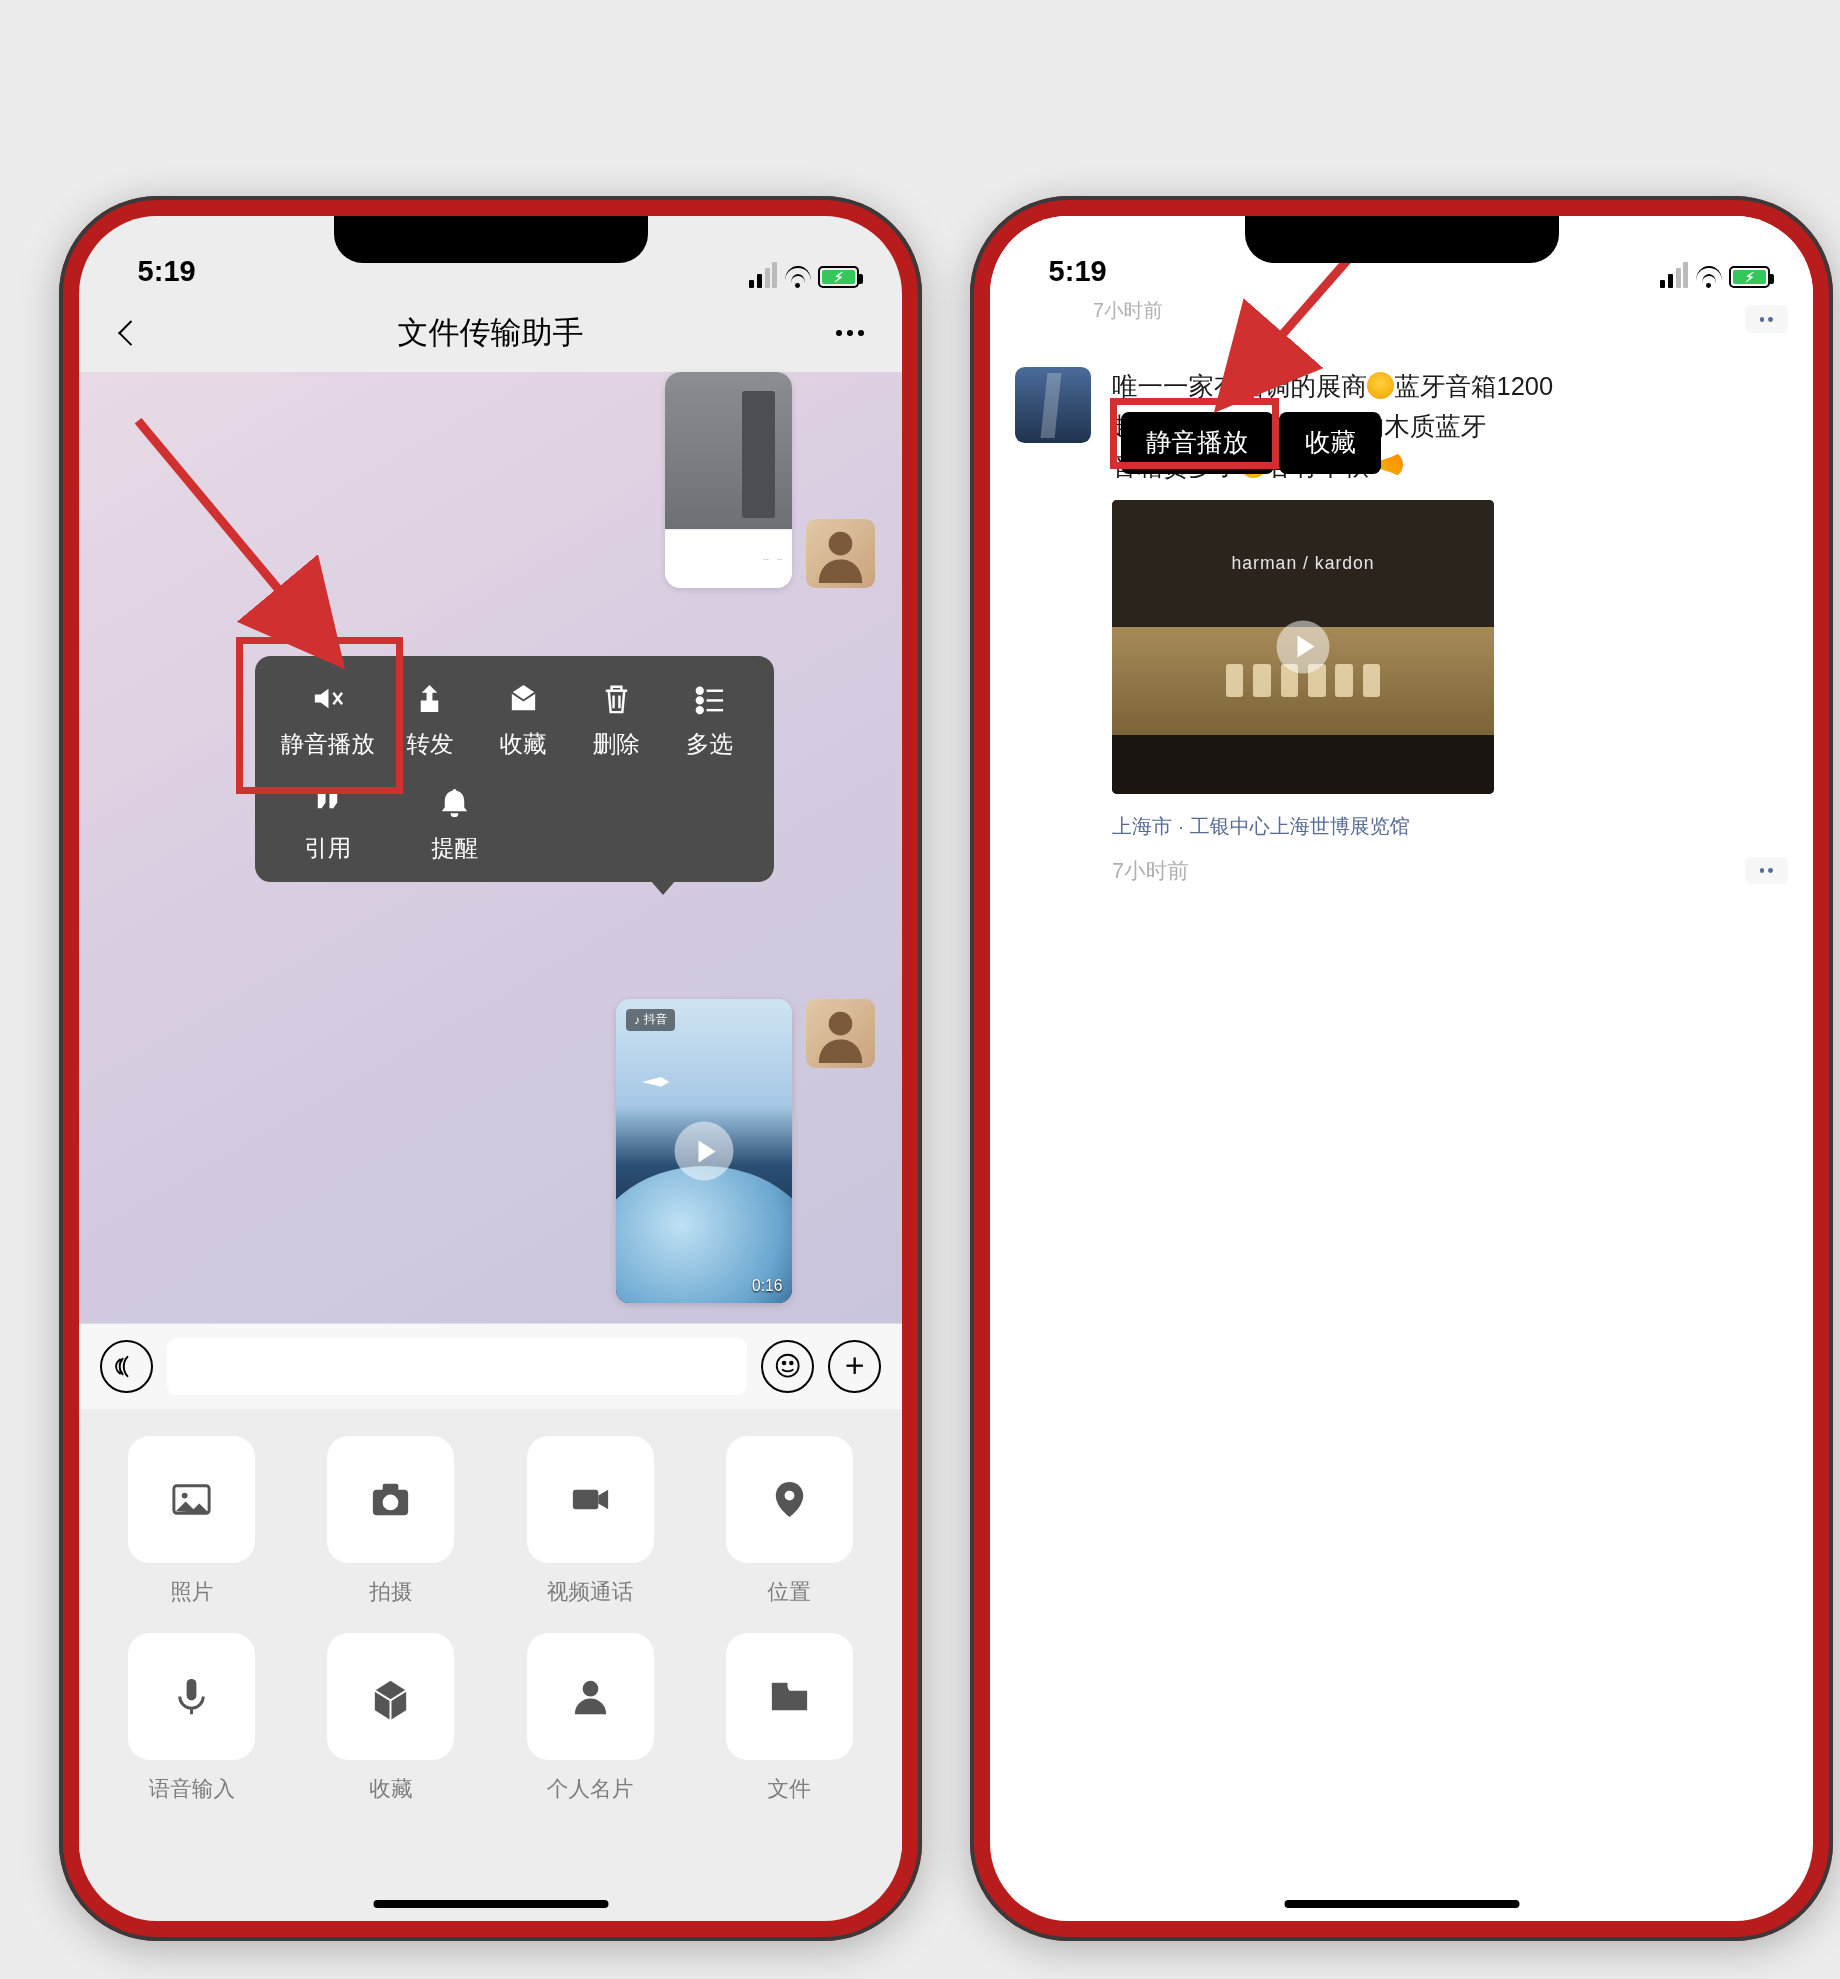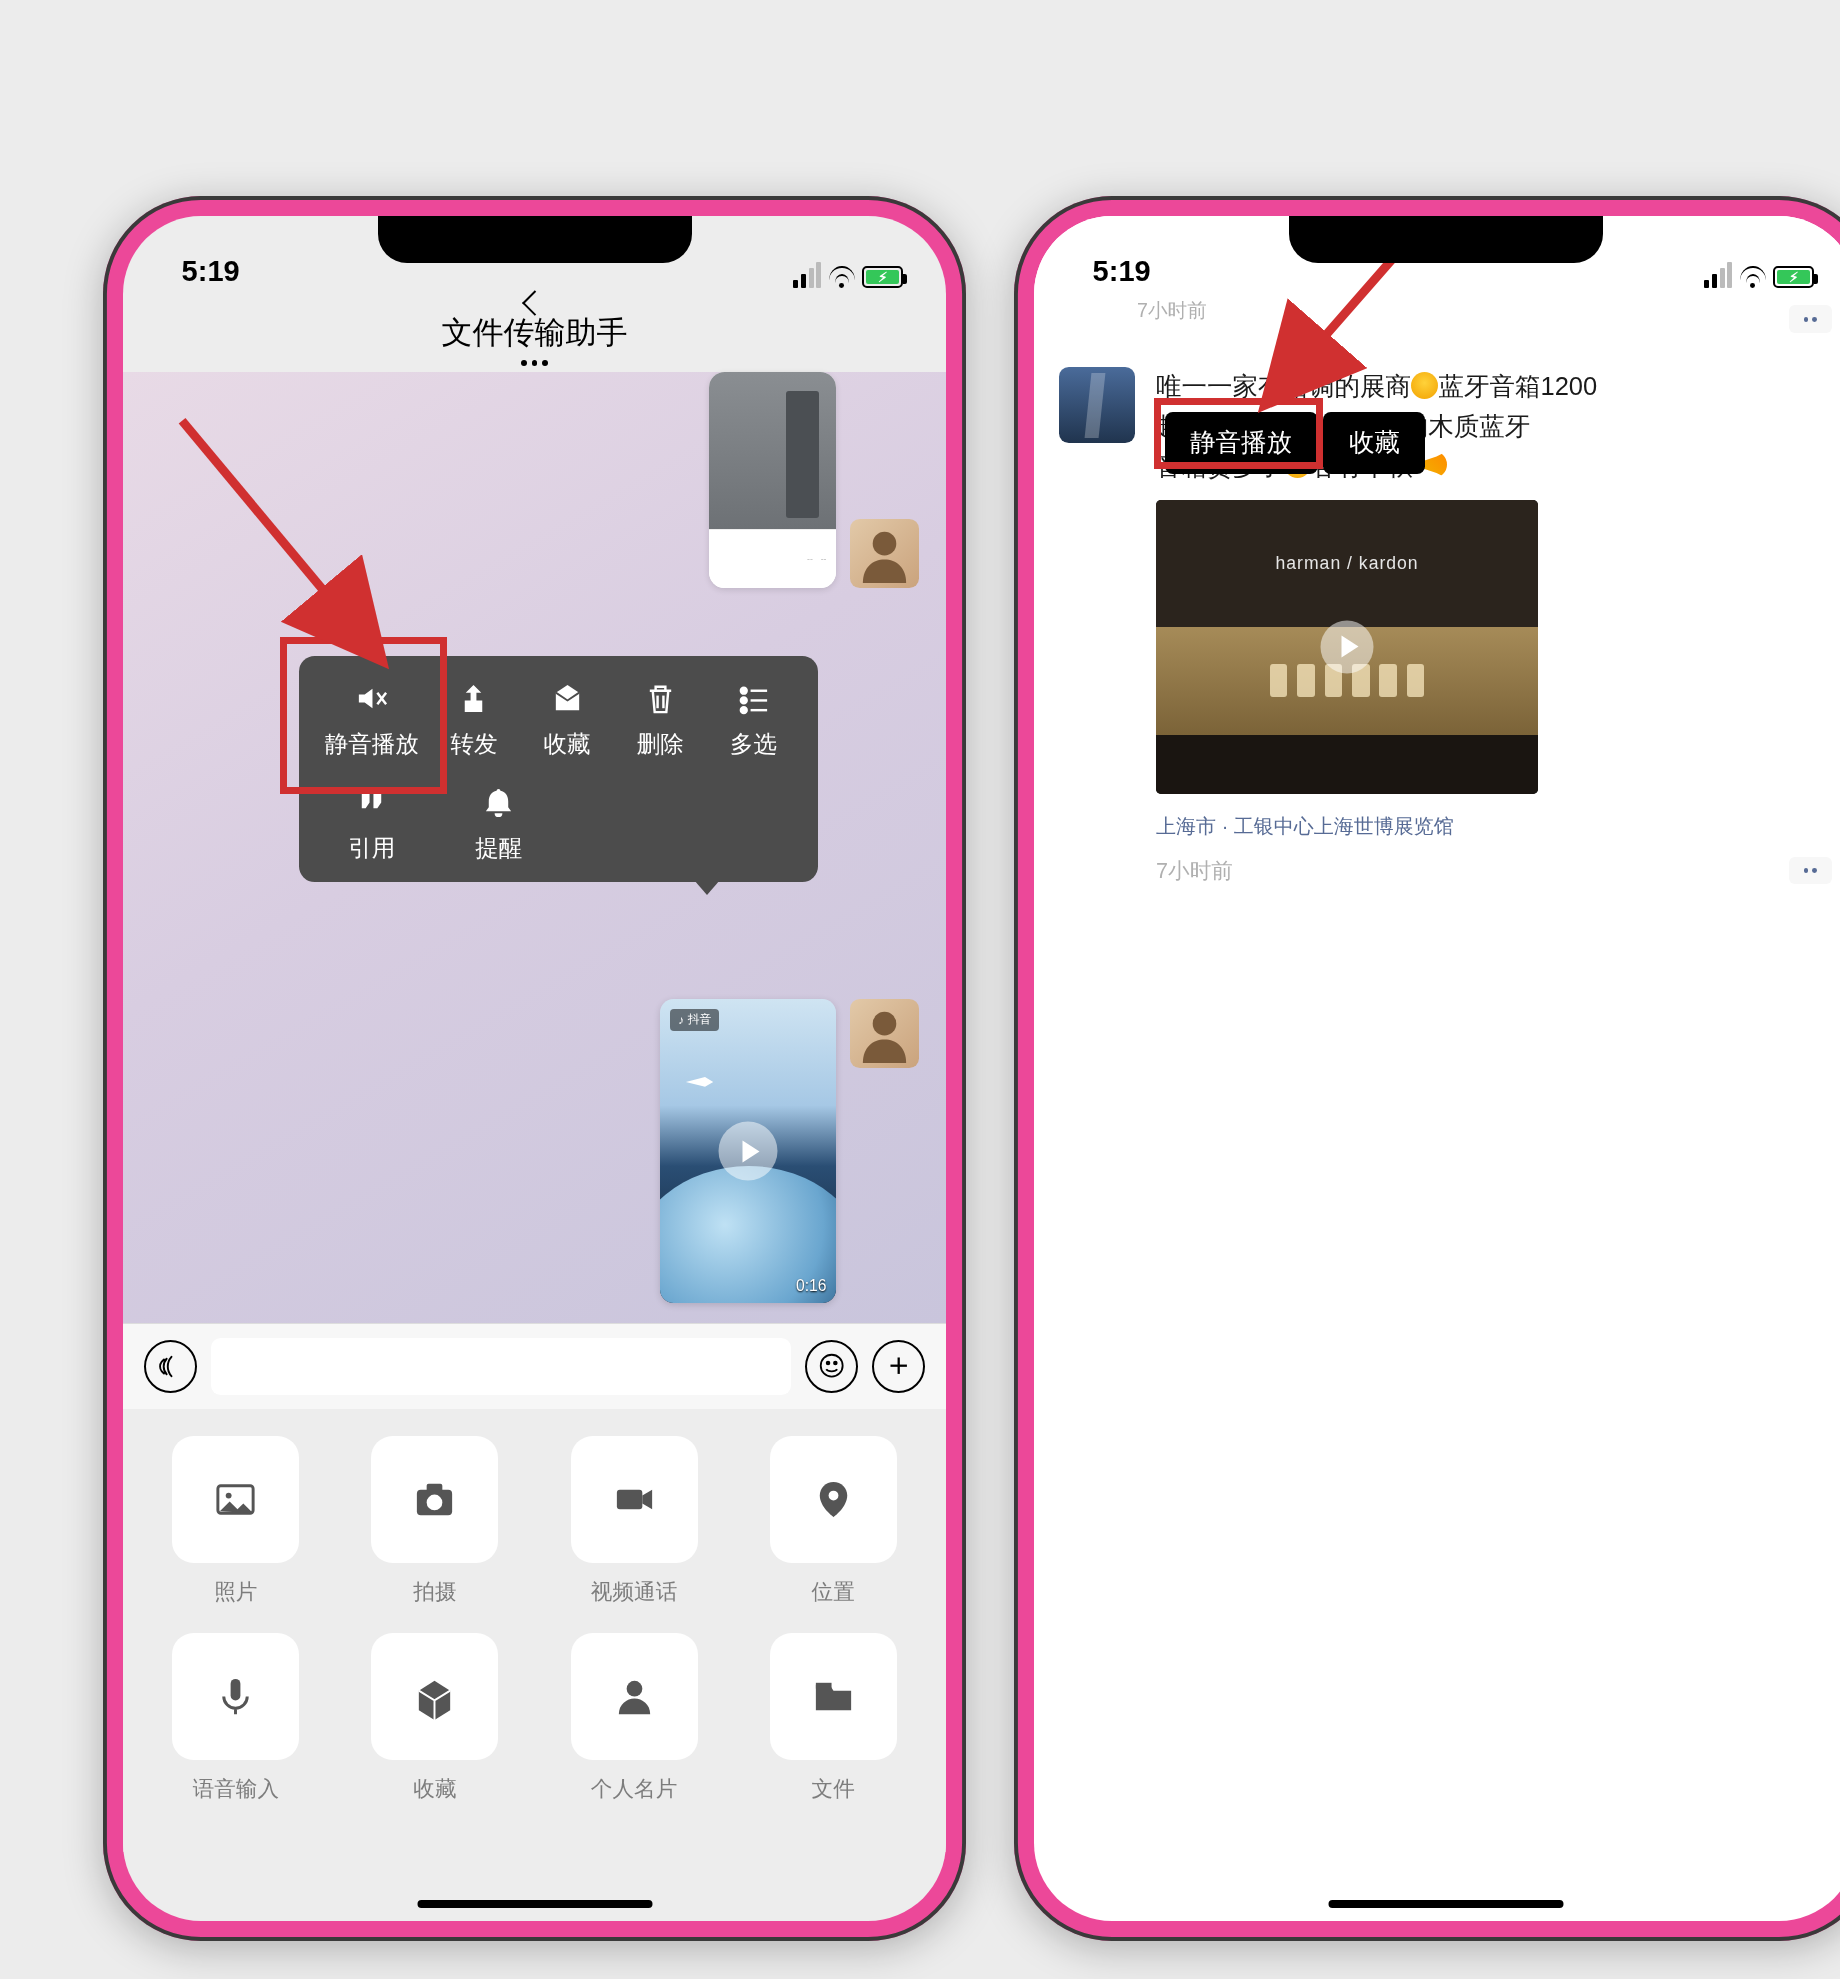--- a/index.html
+++ b/index.html
@@ -8,24 +8,23 @@
     font-family: -apple-system, "PingFang SC", "Helvetica Neue", sans-serif;
     width: 1841px;
     height: 1980px;
     position: relative;
   }
   .phone {
     position: absolute;
     width: 863px;
     height: 1745px;
     border-radius: 98px;
-    background: #ec4899;
+    background: #b91c1c;
     padding: 19.6px;
     box-shadow: 0 0 0 3.9px #3a3a3a inset, 0 7.8px 39px rgba(0,0,0,.25);
-    margin-left: 44px;
   }
   .phone.left  { left: 59px;  top: 196px; }
   .phone.right { left: 970px; top: 196px; }
   .screen {
     width: 100%; height: 100%;
     border-radius: 78px;
     overflow: hidden;
     position: relative;
     background: #ededed;
   }
@@ -56,21 +55,21 @@
   .wifi-icon::before,.wifi-icon::after{content:"";position:absolute;border:2.9px solid #000;border-bottom:none;border-left:none;border-right:none;border-radius:50% 50% 0 0/100% 100% 0 0;}
   .wifi-icon::before{width:25.5px;height:12.7px;top:0;left:0}
   .wifi-icon::after{width:13.7px;height:6.9px;top:7.8px;left:5.9px}
   .wifi-dot{position:absolute;width:4.9px;height:4.9px;background:#000;border-radius:50%;bottom:0;left:9.8px}
   .battery { width:41px;height:21.6px;border:2px solid #000;border-radius:4.9px;position:relative;display:flex;align-items:center;padding:2px; }
   .battery::after{content:"";position:absolute;right:-5.9px;top:5.9px;width:3.9px;height:9.8px;background:#000;border-radius:0 2px 2px 0}
   .battery .fill{background:#34c759;height:100%;width:100%;border-radius:2px;display:flex;align-items:center;justify-content:center;color:#fff;font-size:13.7px;font-weight:700}
   
   .navbar {
     height: 78px; display:flex; align-items:center; justify-content:space-between;
-    padding: 0 29px; background:#ededed;flex-direction:column;
+    padding: 0 29px; background:#ededed;
   }
   .nav-title { font-size: 31px; font-weight: 500; }
   .nav-back, .nav-more, .nav-camera { width:47px;height:47px;display:flex;align-items:center;justify-content:center; }
   .chevron-l { width:17.6px;height:17.6px;border-left:2.9px solid #000;border-bottom:2.9px solid #000;transform:rotate(45deg); }
   .dots { display:flex;gap:4.9px; }
   .dots span{width:5.9px;height:5.9px;border-radius:50%;background:#000}
   .camera-ico{width:31px;height:23.5px;border:2.5px solid #333;border-radius:5.9px;position:relative}
   .camera-ico::before{content:"";position:absolute;top:-5.9px;left:7.8px;width:11.8px;height:5.9px;border:2.5px solid #333;border-bottom:none;border-radius:3.9px 3.9px 0 0}
   .camera-ico::after{content:"";position:absolute;top:3.9px;left:8.8px;width:11.8px;height:11.8px;border:2.5px solid #333;border-radius:50%}
   

